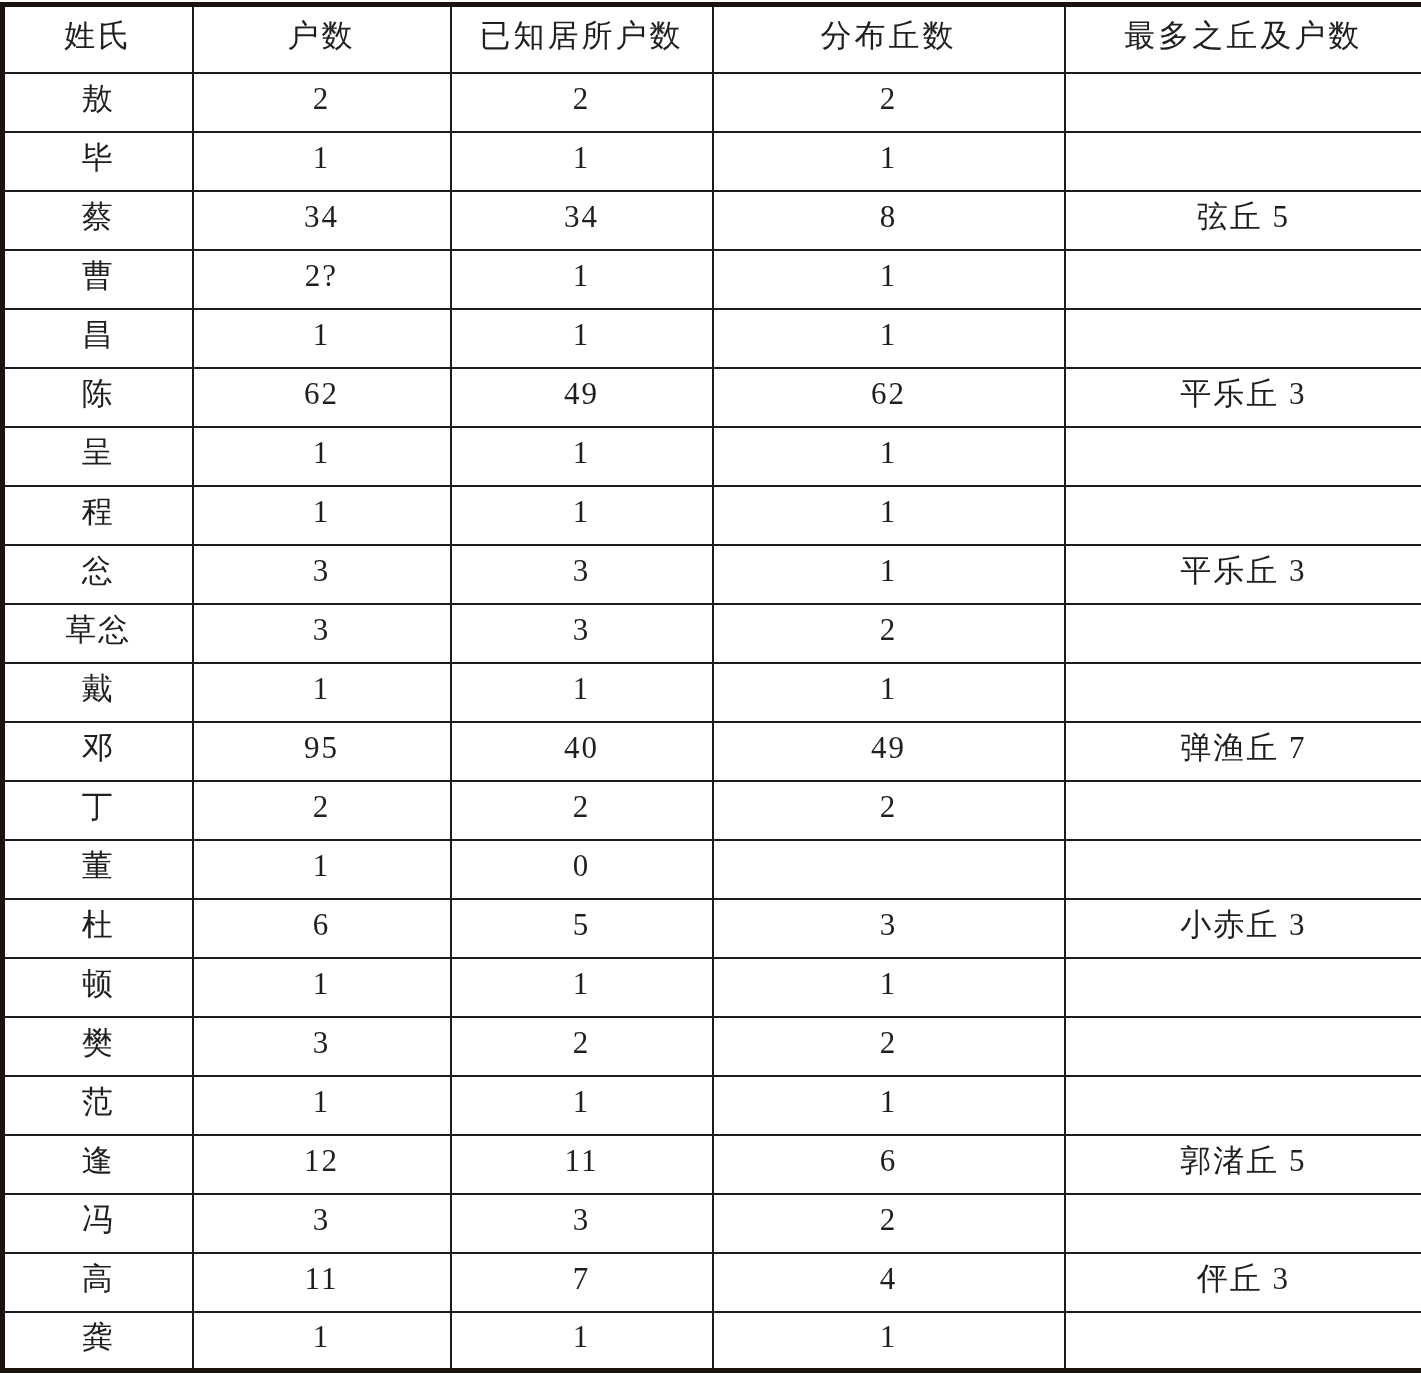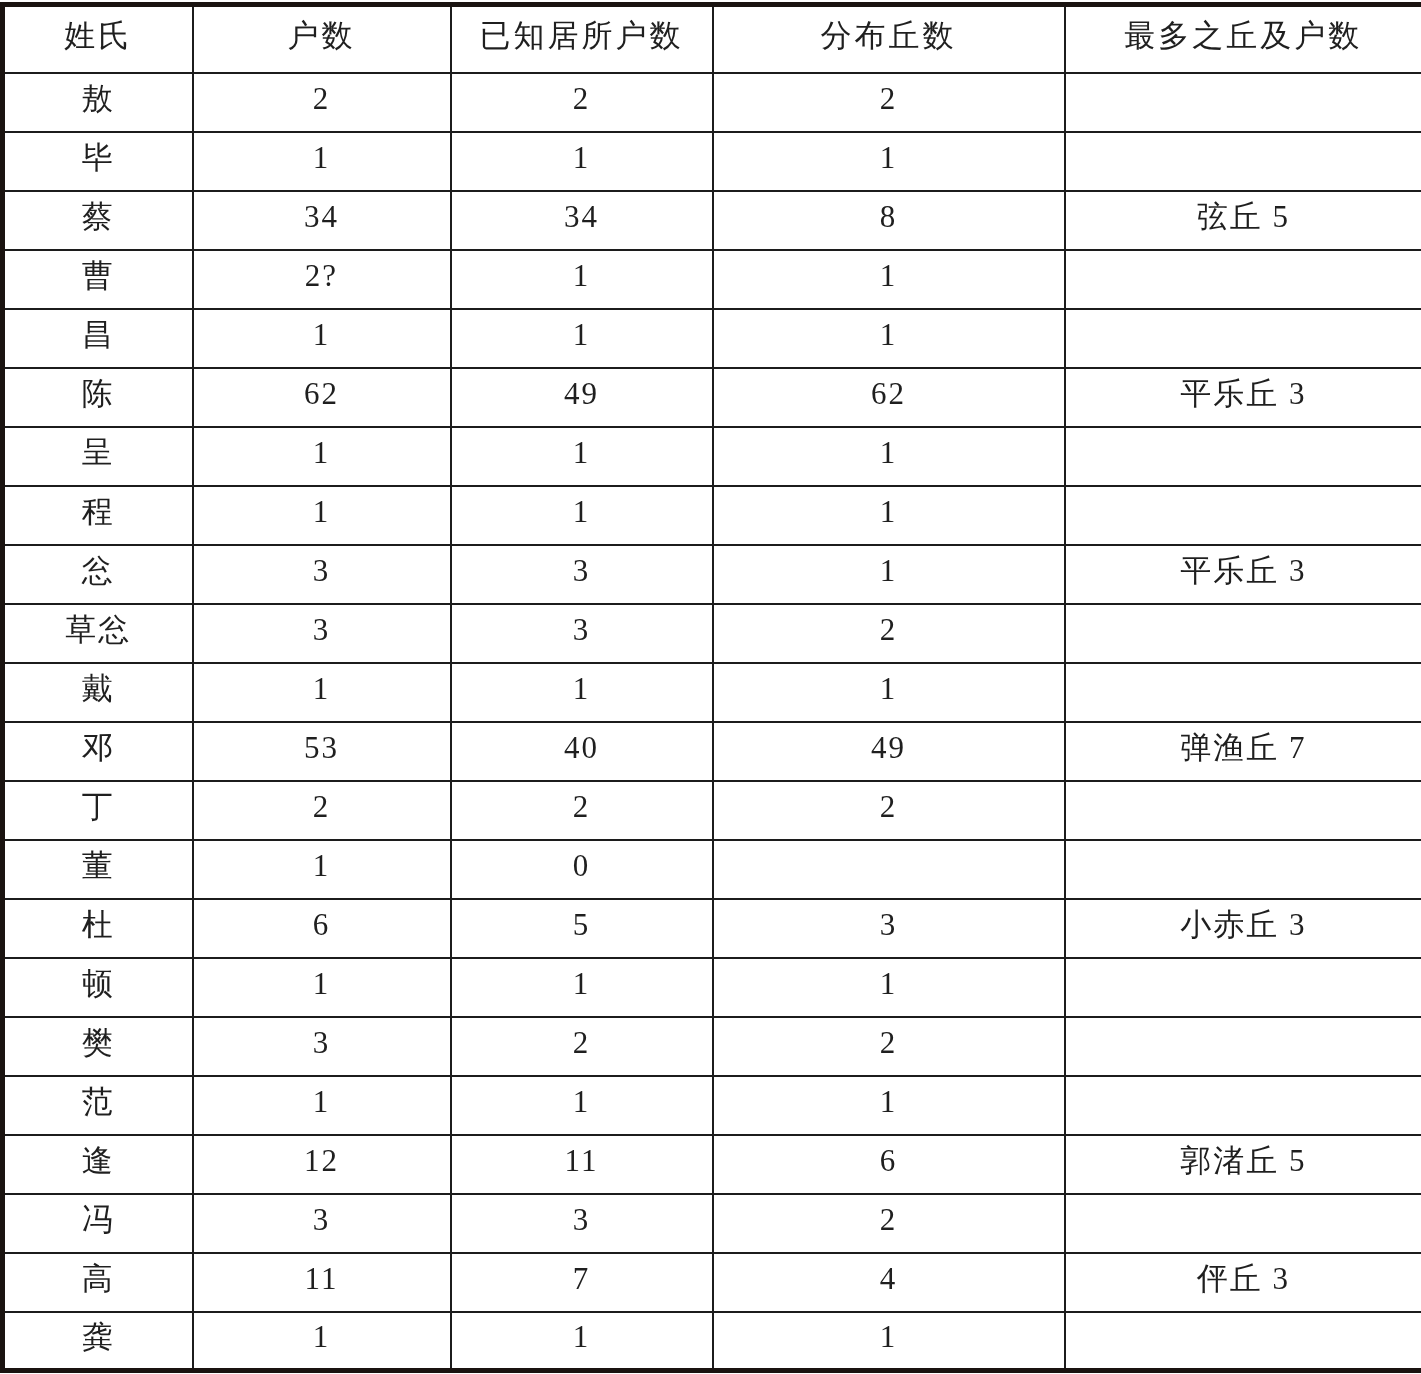--- a/index.html
+++ b/index.html
@@ -139,21 +139,21 @@
         </tr>
         <tr>
           <td>戴</td>
           <td>1</td>
           <td>1</td>
           <td>1</td>
           <td></td>
         </tr>
         <tr>
           <td>邓</td>
-          <td>53</td>
+          <td>95</td>
           <td>40</td>
           <td>49</td>
           <td>弹渔丘 7</td>
         </tr>
         <tr>
           <td>丁</td>
           <td>2</td>
           <td>2</td>
           <td>2</td>
           <td></td>

